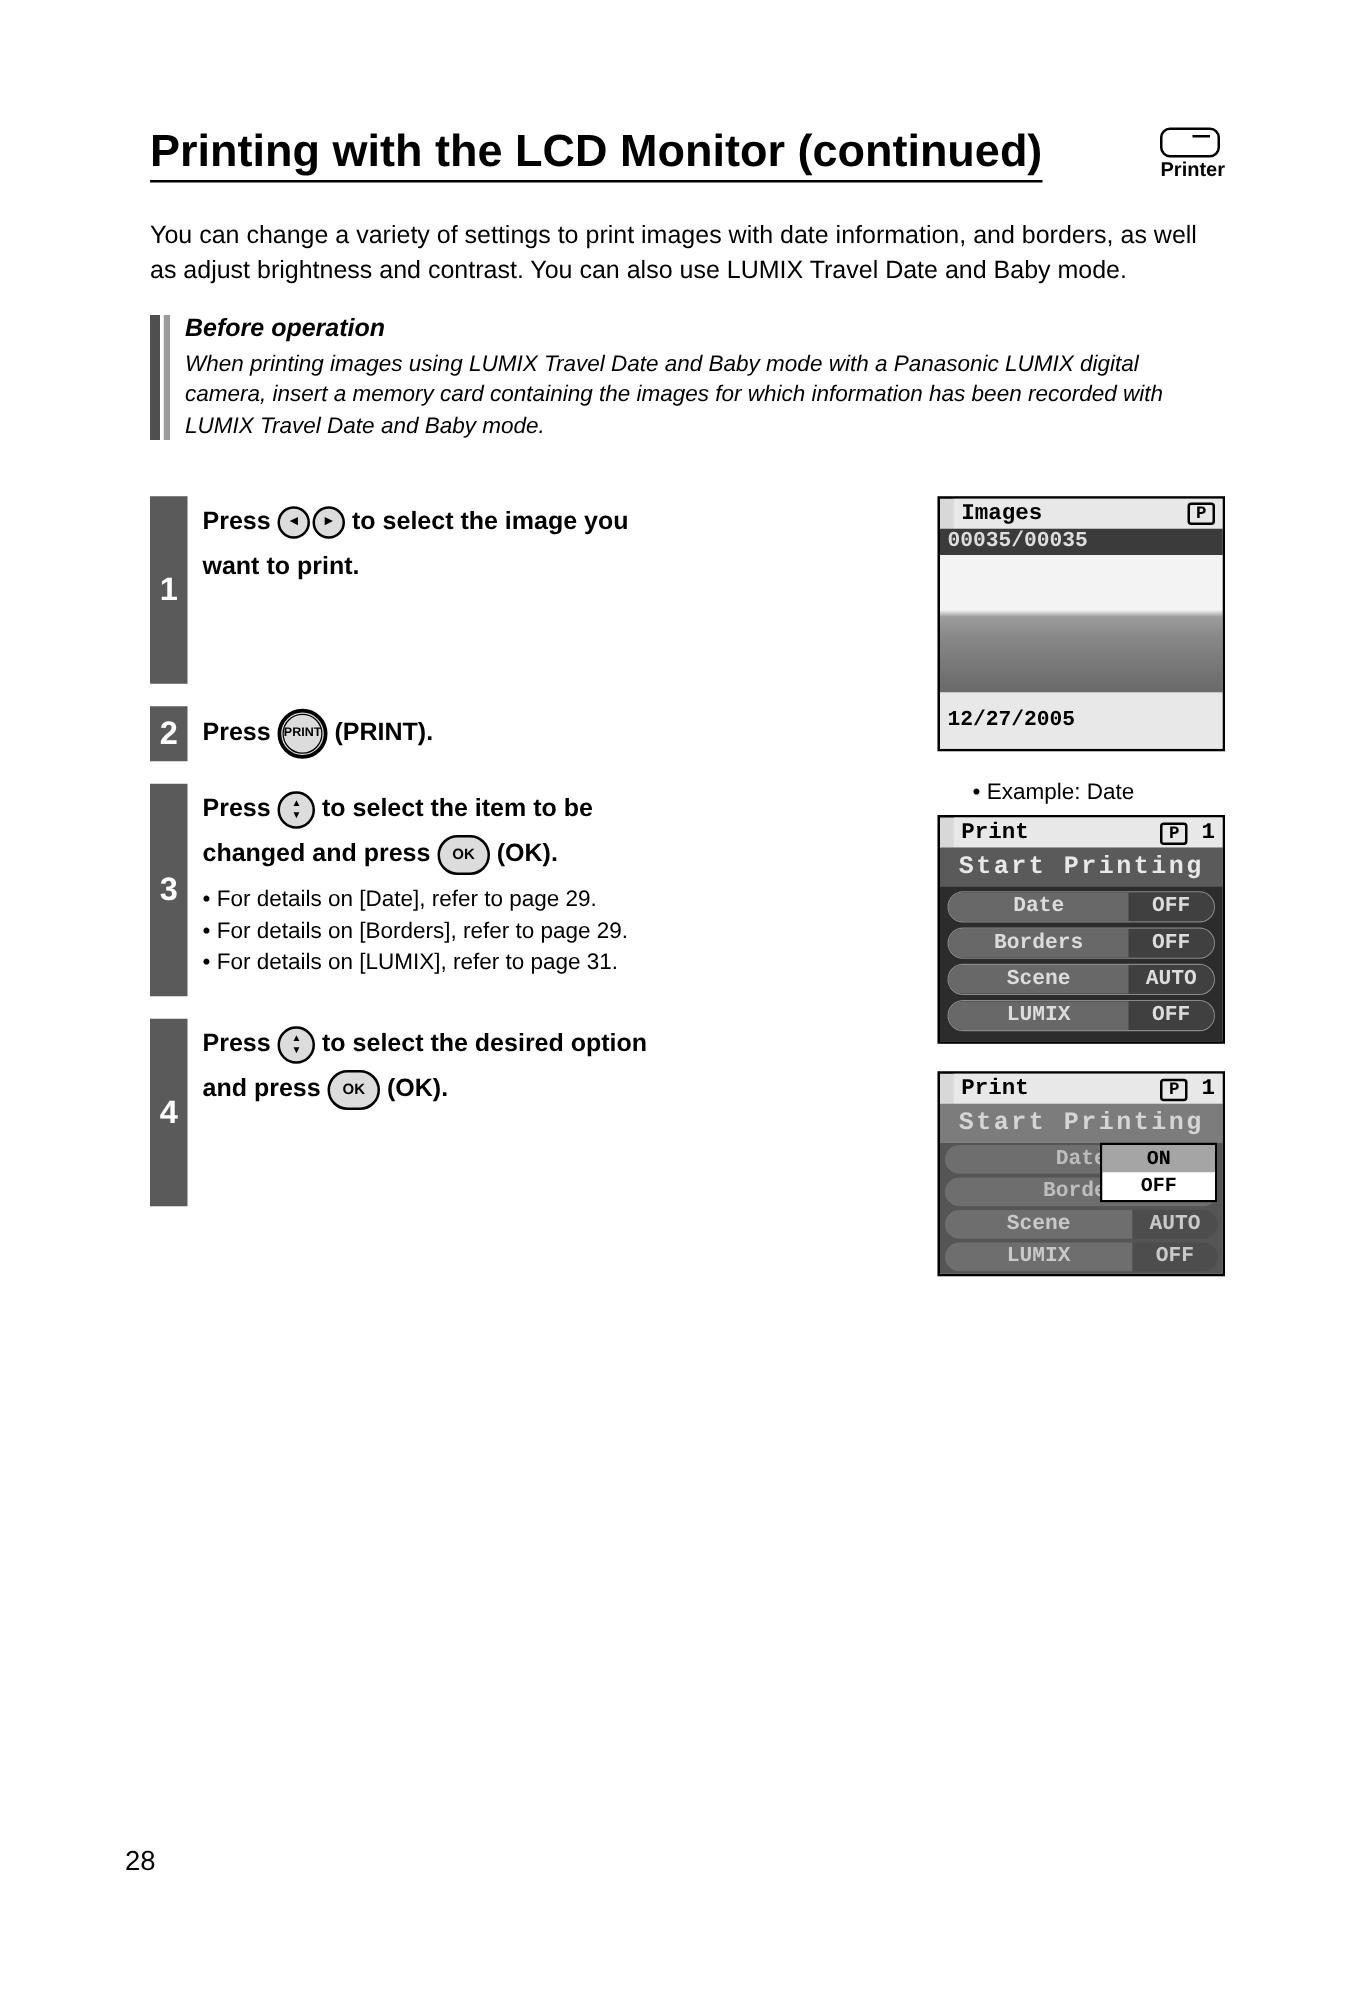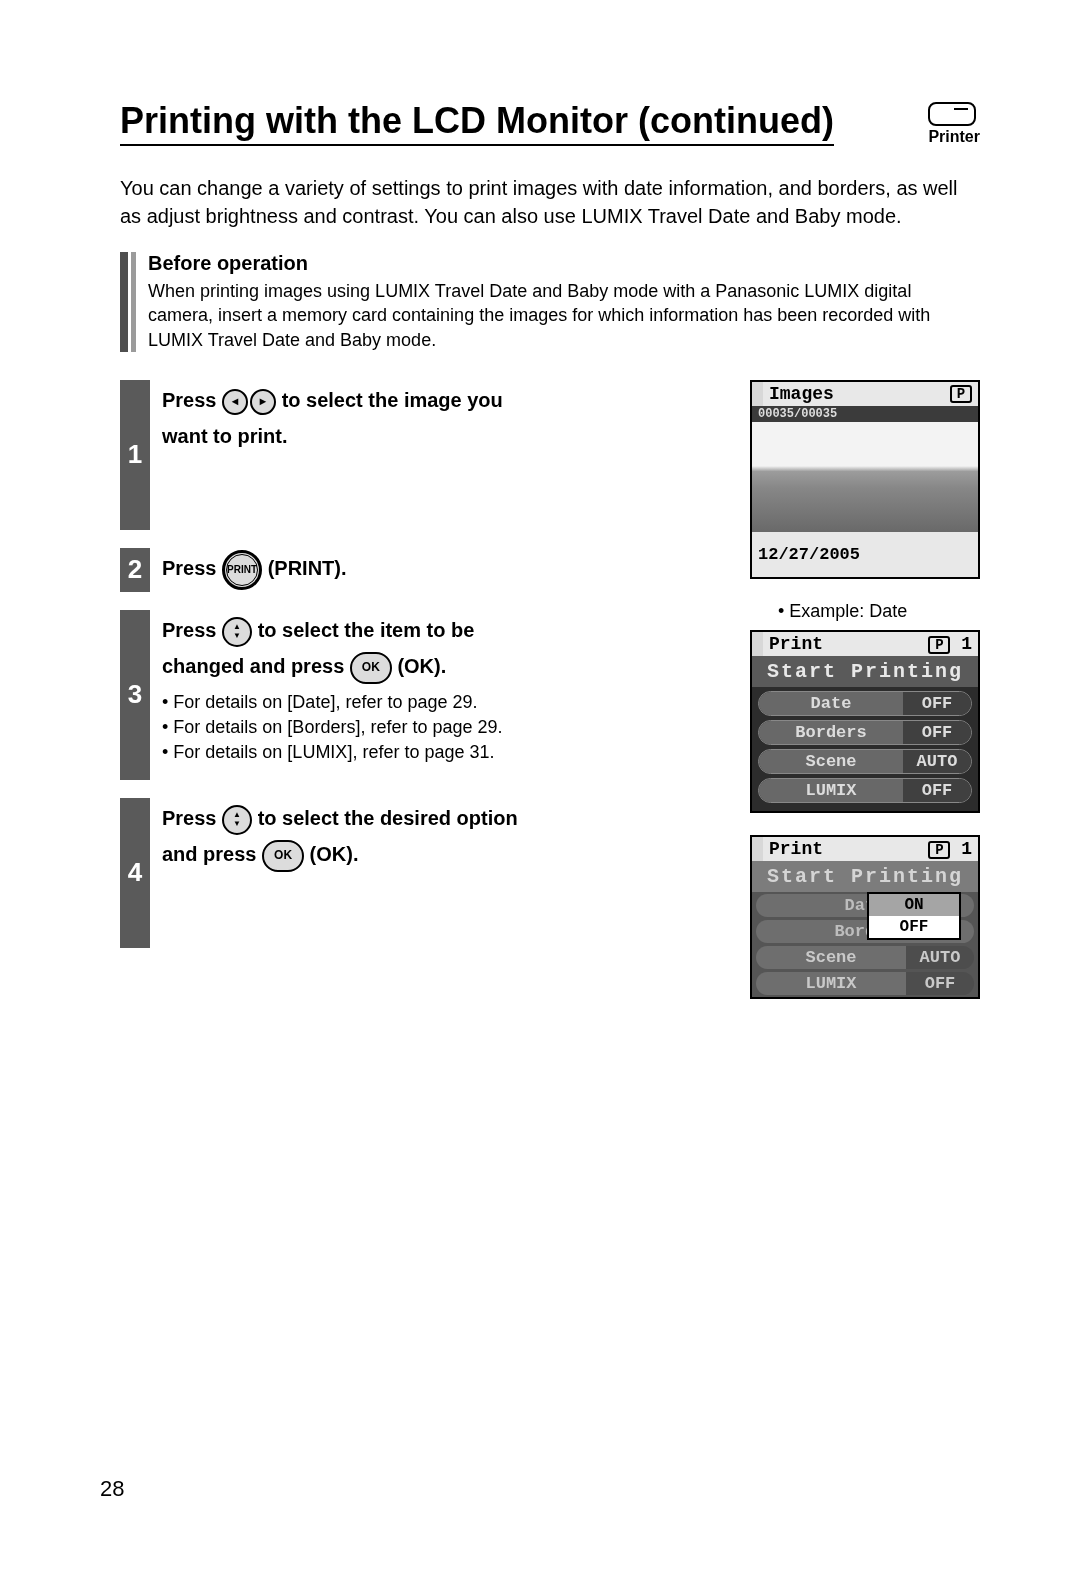--- a/index.html
+++ b/index.html
@@ -57,21 +57,22 @@
     font-weight: bold;
     margin-bottom: 22px;
   }
   .intro {
     font-size: 20px;
     line-height: 1.4;
     margin-bottom: 22px;
   }
   .before-block {
     display: flex;
-    margin-bottom: 28px;
+    margin-bottom: 45px;
+    font-style: italic;
   }
   .before-bars {
     display: flex;
     width: 18px;
     margin-right: 10px;
     flex-shrink: 0;
   }
   .before-bars .b1 { width: 8px; background: #4f4f4f; margin-right: 3px; }
   .before-bars .b2 { width: 5px; background: #9b9b9b; }
   .before-heading { font-weight: bold; font-size: 20px; margin-bottom: 4px; }
@@ -191,21 +192,21 @@
     border-radius: 3px;
     width: 22px; height: 18px;
     text-align: center;
     font-size: 14px;
     line-height: 15px;
   }
   .lcd-counter {
     background: #3b3b3b;
     color: #ddd;
     padding: 1px 6px;
-    font-size: 12px;
+    font-size: 17px;
   }
   .lcd-photo {
     height: 110px;
     background: linear-gradient(#f3f3f3 40%, #9c9c9c 45%, #878787 60%, #696969 100%);
   }
   .lcd-date {
     background: #e8e8e8;
     padding: 13px 6px;
     font-size: 17px;
   }
@@ -241,21 +242,21 @@
     background: #404040;
     color: #dcdcdc;
     padding: 2px 10px;
     font-size: 17px;
     width: 68px;
     text-align: center;
   }
   .lcd-menu-body2 { background: #555; padding: 2px 4px; position: relative; }
   .popup {
     position: absolute;
-    right: 17px;
+    right: 4px;
     top: 0;
     width: 94px;
     background: #fff;
     border: 2px solid #000;
     z-index: 5;
   }
   .popup div {
     text-align: center;
     font-size: 16px;
     padding: 2px 0;

